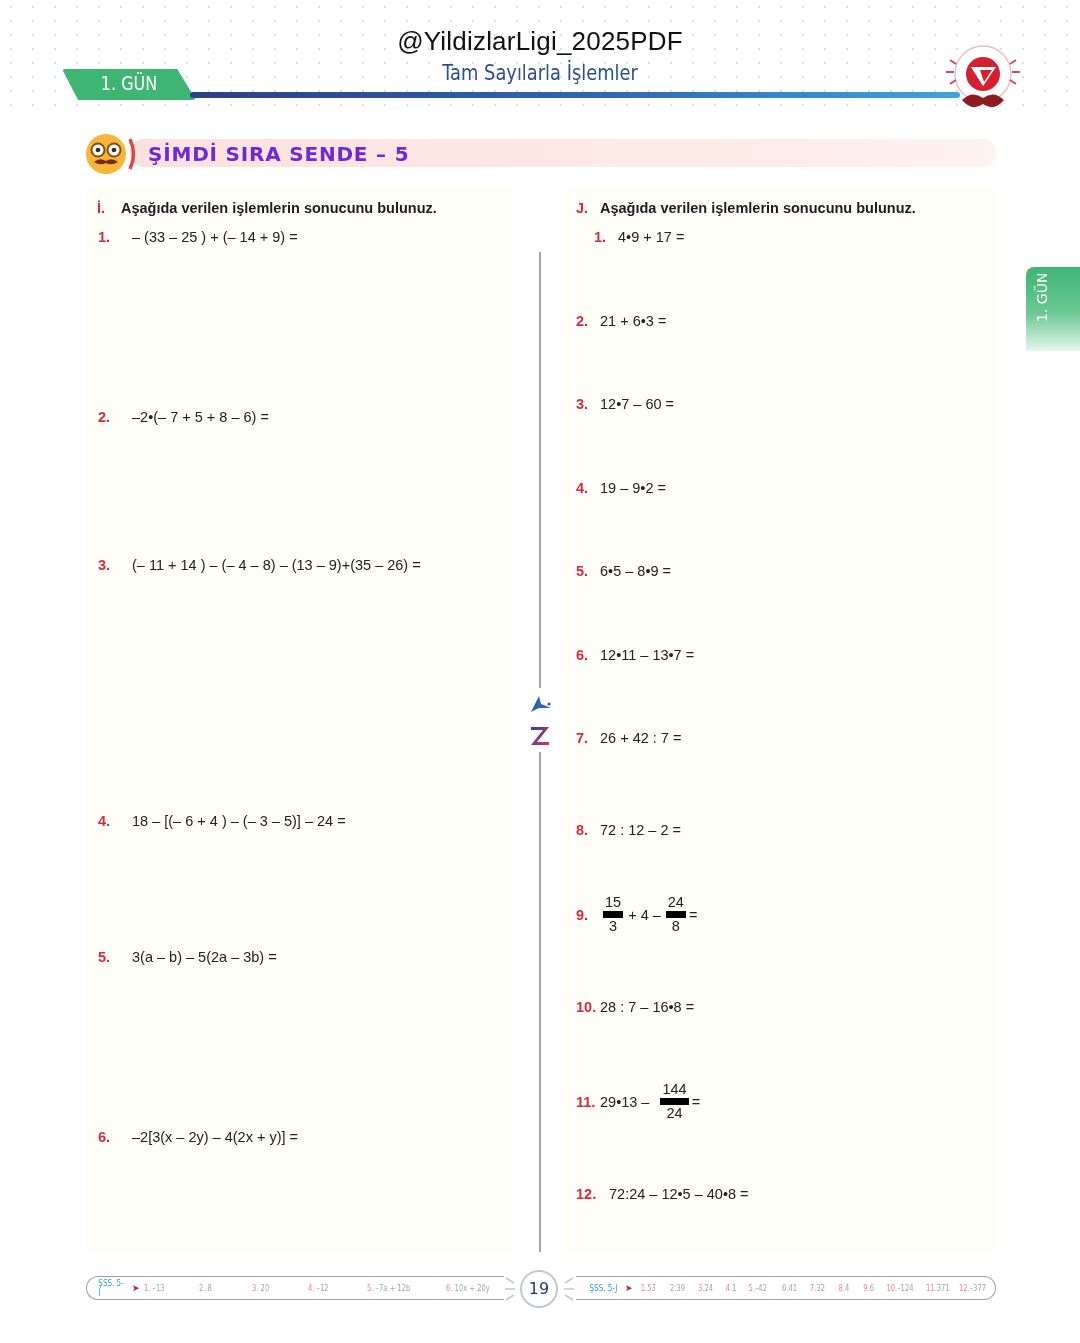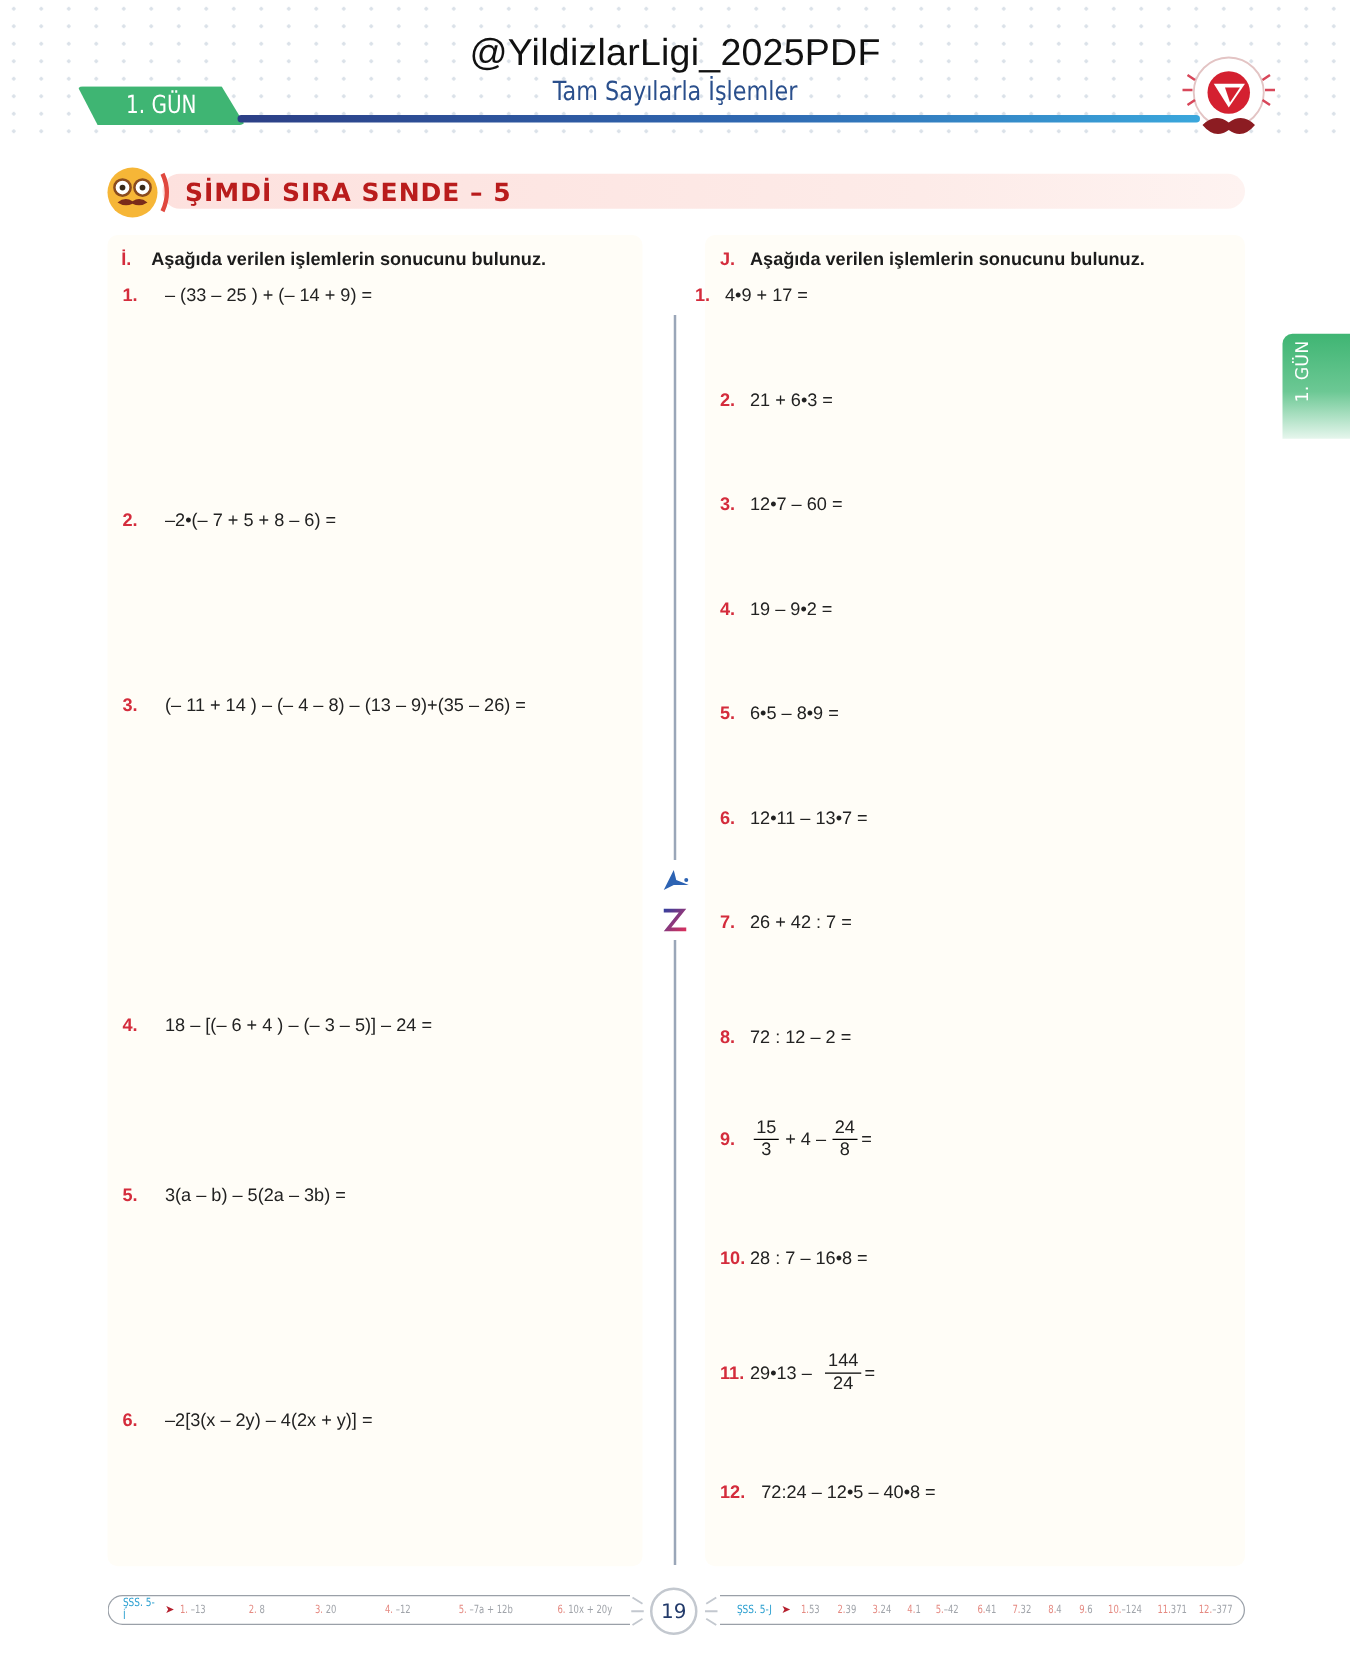--- a/index.html
+++ b/index.html
@@ -7,21 +7,21 @@
   body { position: relative; font-family: "Liberation Sans", sans-serif; color: #222; }
 
   .dots {
     position: absolute; left: 0; top: 0; width: 1080px; height: 110px;
     background-image: radial-gradient(circle, #d6dee6 1.2px, transparent 1.6px);
     background-size: 22px 14px;
     opacity: 0.9;
   }
   .watermark {
     position: absolute; left: 0; width: 1080px; top: 26px; text-align: center;
-    font-size: 30px; color: #111; font-family: "Liberation Sans", sans-serif; letter-spacing: 0.2px;
+    font-size: 26px; color: #111; font-family: "Liberation Sans", sans-serif; letter-spacing: 0.2px;
   }
   .subtitle {
     position: absolute; left: 0; width: 1080px; top: 61px; text-align: center;
     font-size: 21px; color: #2a4f8c; font-family: "DejaVu Sans", sans-serif;
     transform: scaleX(0.85);
   }
   .day-tab {
     position: absolute; left: 62px; top: 69px; width: 134px; height: 31px;
     background: #3fb573;
     clip-path: polygon(0 0, 86% 0, 100% 100%, 12% 100%);
@@ -41,42 +41,42 @@
     position: absolute; left: 940px; top: 42px; width: 86px; height: 72px;
   }
 
   .section-bar {
     position: absolute; left: 130px; top: 139px; width: 866px; height: 28px;
     background: linear-gradient(90deg, #fde1de 0%, #fdebe8 70%, #fef3f1 100%);
     border-radius: 14px;
   }
   .section-title {
     position: absolute; left: 148px; top: 142px; font-size: 20px; font-weight: bold;
-    color: #b91c1c; letter-spacing: 0.8px; font-family: "DejaVu Sans", sans-serif;
+    color: #6d28d9; letter-spacing: 0.8px; font-family: "DejaVu Sans", sans-serif;
   }
   .mascot { position: absolute; left: 85px; top: 133px; width: 56px; height: 42px; }
 
   .panel {
     position: absolute; top: 188px; height: 1065px; background: #fffdf7; border-radius: 8px;
   }
   .panel.left { left: 86px; width: 428px; }
   .panel.right { left: 564px; width: 432px; }
 
   .divider-line { position: absolute; left: 539px; width: 2px; background: #9aa6b8; }
 
   .instr { position: absolute; font-size: 14.5px; font-weight: bold; color: #1c1c1c; }
   .instr .letter { color: #d42c3c; font-weight: bold; display: inline-block; width: 24px; }
 
   .q { position: absolute; font-size: 14.5px; color: #222; white-space: nowrap; }
   .q .num { color: #d42c3c; font-weight: bold; display: inline-block; }
   .left .q .num, .q.l .num { width: 34px; }
   .q.r .num { width: 24px; }
 
   .frac { display: inline-flex; flex-direction: column; align-items: center; vertical-align: middle; margin: 0 3px; line-height: 1.2; }
-  .frac .top { border-bottom: 1px solid #000000; padding: 0 2px; }
+  .frac .top { border-bottom: 7px solid #000000; padding: 0 2px; }
   .frac .bot { padding: 0 2px; }
 
   .side-tab {
     position: absolute; left: 1026px; top: 267px; width: 54px; height: 84px;
     background: linear-gradient(180deg, #3fb573 0%, #6cc894 55%, #e6f6ed 100%);
     border-radius: 8px 0 0 0;
   }
   .side-tab-label {
     position: absolute; left: 1024px; top: 296px; width: 36px; color: #fff; font-size: 14px;
     transform: rotate(-90deg); font-family: "DejaVu Sans", sans-serif; text-align: center; white-space: nowrap;
@@ -170,21 +170,21 @@
       </linearGradient>
     </defs>
   <path d="M2 3 L20 3 L8 18 L20 18 L20 21 L2 21 L14 6 L2 6 Z" fill="url(#zg)"></path>
 </svg>
 
 <div class="panel right"></div>
 <div class="instr" style="left:576px; top:200px;">
   <span class="letter">J.</span><span>Aşağıda verilen işlemlerin sonucunu bulunuz.</span>
 </div>
 
-<div class="q r" style="left:556px; top:229px;">
+<div class="q r" style="left:594px; top:229px;">
   <span class="num">1.</span><span>4•9 + 17 =</span>
 </div>
 <div class="q r" style="left:576px; top:313px;">
   <span class="num">2.</span><span>21 + 6•3 =</span>
 </div>
 <div class="q r" style="left:576px; top:396px;">
   <span class="num">3.</span><span>12•7 – 60 =</span>
 </div>
 <div class="q r" style="left:576px; top:480px;">
   <span class="num">4.</span><span>19 – 9•2 =</span>

